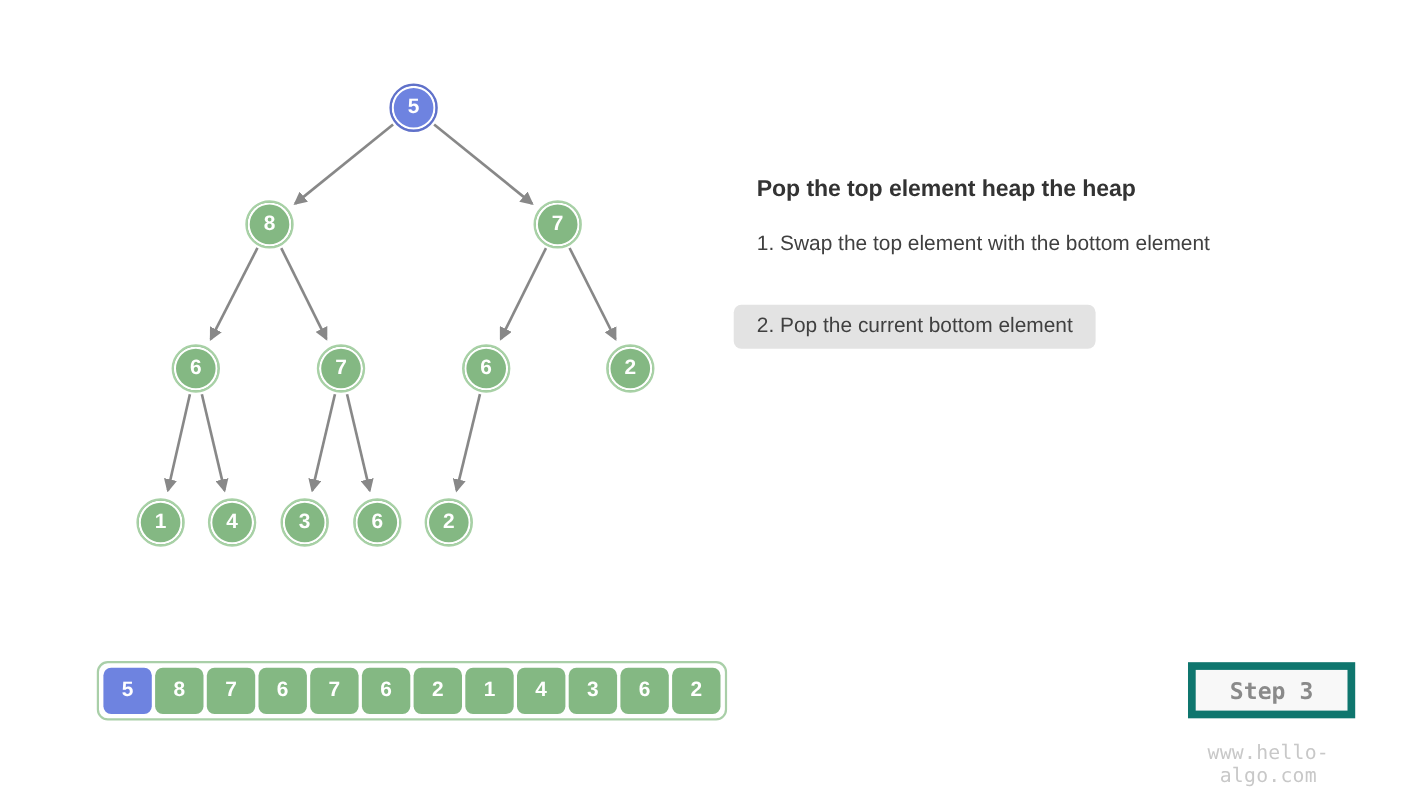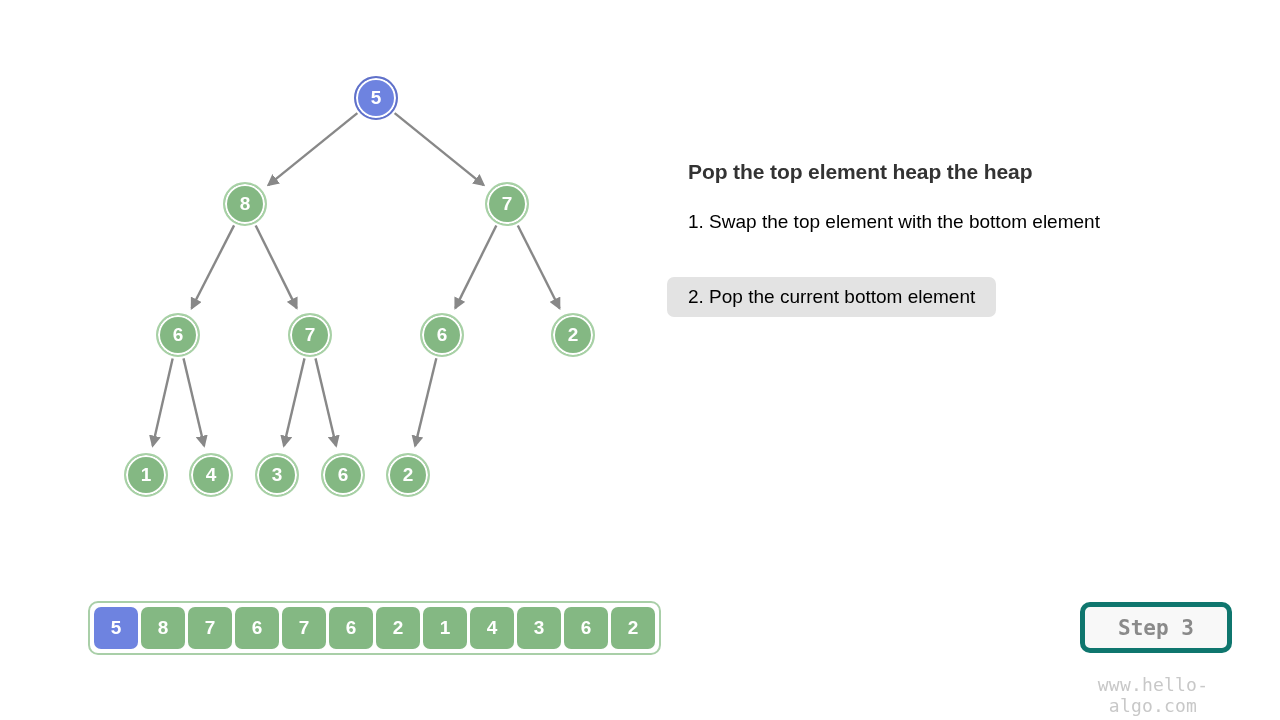--- a/index.html
+++ b/index.html
@@ -65,21 +65,21 @@
   }
   #panel-title {
     font-size: 21px;
     font-weight: bold;
     color: #333333;
     margin: 0 0 18px 21px;
     letter-spacing: -0.1px;
   }
   .step-line {
     font-size: 19px;
-    color: #000000;
+    color: #404040;
     padding: 9px 21px;
     margin-bottom: 2px;
     border-radius: 7px;
     display: inline-block;
     box-sizing: border-box;
   }
   .step-line.highlight {
     background: #e3e3e3;
     margin-top: 33px;
   }
@@ -112,22 +112,22 @@
     background: #6e83e0;
   }
 
   
   #step-badge {
     position: absolute;
     left: 1080px;
     top: 602px;
     width: 152px;
     height: 51px;
-    border: 5px solid #0f766e;
-    border-radius: 10px;
+    border: 7px solid #0f766e;
+    border-radius: 0;
     background: #f8f8f8;
     display: flex;
     align-items: center;
     justify-content: center;
     font-family: "DejaVu Sans Mono", monospace;
     font-size: 21px;
     font-weight: bold;
     color: #8a8a8a;
     box-sizing: border-box;
   }

